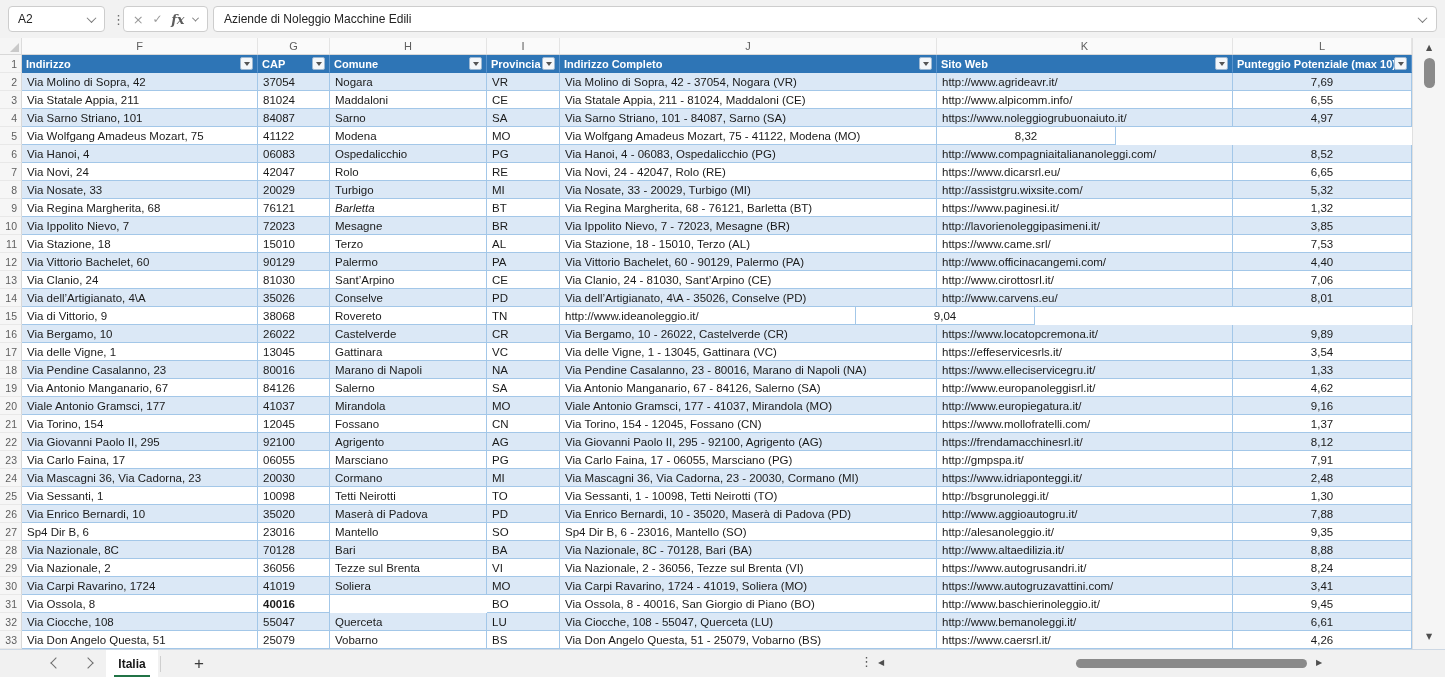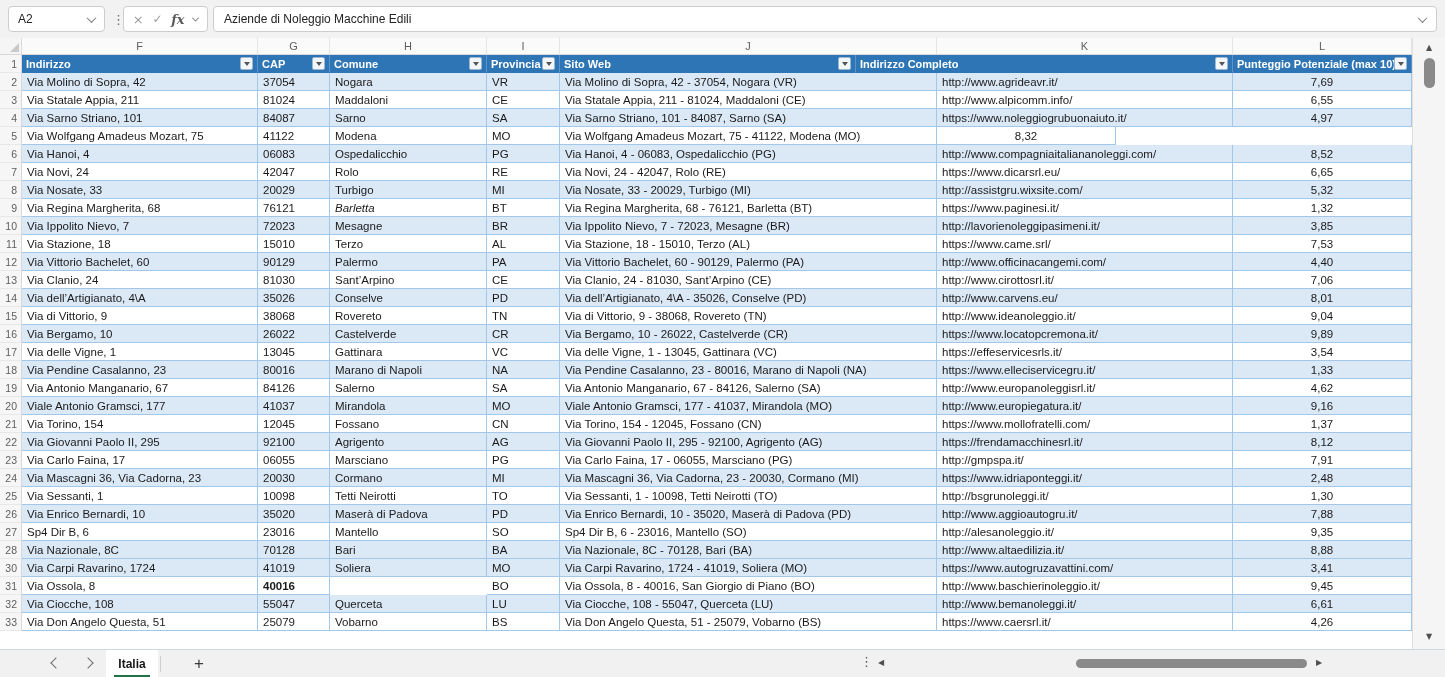--- a/index.html
+++ b/index.html
@@ -148,28 +148,28 @@
           <div class="filter">
             <i></i>
           </div>
         </div>
         <div class="cell" style="width: 73px;">
           <span style="overflow: hidden;">Provincia</span>
           <div class="filter">
             <i></i>
           </div>
         </div>
+        <div class="cell" style="width: 377px;">
+          <span style="overflow: hidden;">Indirizzo Completo</span>
+          <div class="filter">
+            <i></i>
+          </div>
+        </div>
         <div class="cell" style="width: 296px;">
           <span style="overflow: hidden;">Sito Web</span>
-          <div class="filter">
-            <i></i>
-          </div>
-        </div>
-        <div class="cell" style="width: 377px;">
-          <span style="overflow: hidden;">Indirizzo Completo</span>
           <div class="filter">
             <i></i>
           </div>
         </div>
         <div class="cell" style="width: 179px;">
           <span style="overflow: hidden;">Punteggio Potenziale (max 10)</span>
           <div class="filter">
             <i></i>
           </div>
         </div>
@@ -302,21 +302,20 @@
         <div class="cell" style="width: 377px;">Via dell’Artigianato, 4\A - 35026, Conselve (PD)</div>
         <div class="cell" style="width: 296px;">http://www.carvens.eu/</div>
         <div class="cell c-center" style="width: 179px;">8,01</div>
       </div>
       <div class="row odd">
         <div class="gutter">15</div>
         <div class="cell" style="width: 236px;">Via di Vittorio, 9</div>
         <div class="cell" style="width: 72px;">38068</div>
         <div class="cell" style="width: 157px;">Rovereto</div>
         <div class="cell" style="width: 73px;">TN</div>
-        <div class="cell" style="width: 377px;">Via di Vittorio, 9 - 38068, Rovereto (TN)</div>
         <div class="cell" style="width: 296px;">http://www.ideanoleggio.it/</div>
         <div class="cell c-center" style="width: 179px;">9,04</div>
       </div>
       <div class="row even">
         <div class="gutter">16</div>
         <div class="cell" style="width: 236px;">Via Bergamo, 10</div>
         <div class="cell" style="width: 72px;">26022</div>
         <div class="cell" style="width: 157px;">Castelverde</div>
         <div class="cell" style="width: 73px;">CR</div>
         <div class="cell" style="width: 377px;">Via Bergamo, 10 - 26022, Castelverde (CR)</div>
@@ -435,20 +434,30 @@
       </div>
       <div class="row even">
         <div class="gutter">28</div>
         <div class="cell" style="width: 236px;">Via Nazionale, 8C</div>
         <div class="cell" style="width: 72px;">70128</div>
         <div class="cell" style="width: 157px;">Bari</div>
         <div class="cell" style="width: 73px;">BA</div>
         <div class="cell" style="width: 377px;">Via Nazionale, 8C - 70128, Bari (BA)</div>
         <div class="cell" style="width: 296px;">http://www.altaedilizia.it/</div>
         <div class="cell c-center" style="width: 179px;">8,88</div>
+      </div>
+      <div class="row odd">
+        <div class="gutter">29</div>
+        <div class="cell" style="width: 236px;">Via Nazionale, 2</div>
+        <div class="cell" style="width: 72px;">36056</div>
+        <div class="cell" style="width: 157px;">Tezze sul Brenta</div>
+        <div class="cell" style="width: 73px;">VI</div>
+        <div class="cell" style="width: 377px;">Via Nazionale, 2 - 36056, Tezze sul Brenta (VI)</div>
+        <div class="cell" style="width: 296px;">https://www.autogrusandri.it/</div>
+        <div class="cell c-center" style="width: 179px;">8,24</div>
       </div>
       <div class="row even">
         <div class="gutter">30</div>
         <div class="cell" style="width: 236px;">Via Carpi Ravarino, 1724</div>
         <div class="cell" style="width: 72px;">41019</div>
         <div class="cell" style="width: 157px;">Soliera</div>
         <div class="cell" style="width: 73px;">MO</div>
         <div class="cell" style="width: 377px;">Via Carpi Ravarino, 1724 - 41019, Soliera (MO)</div>
         <div class="cell" style="width: 296px;">https://www.autogruzavattini.com/</div>
         <div class="cell c-center" style="width: 179px;">3,41</div>

